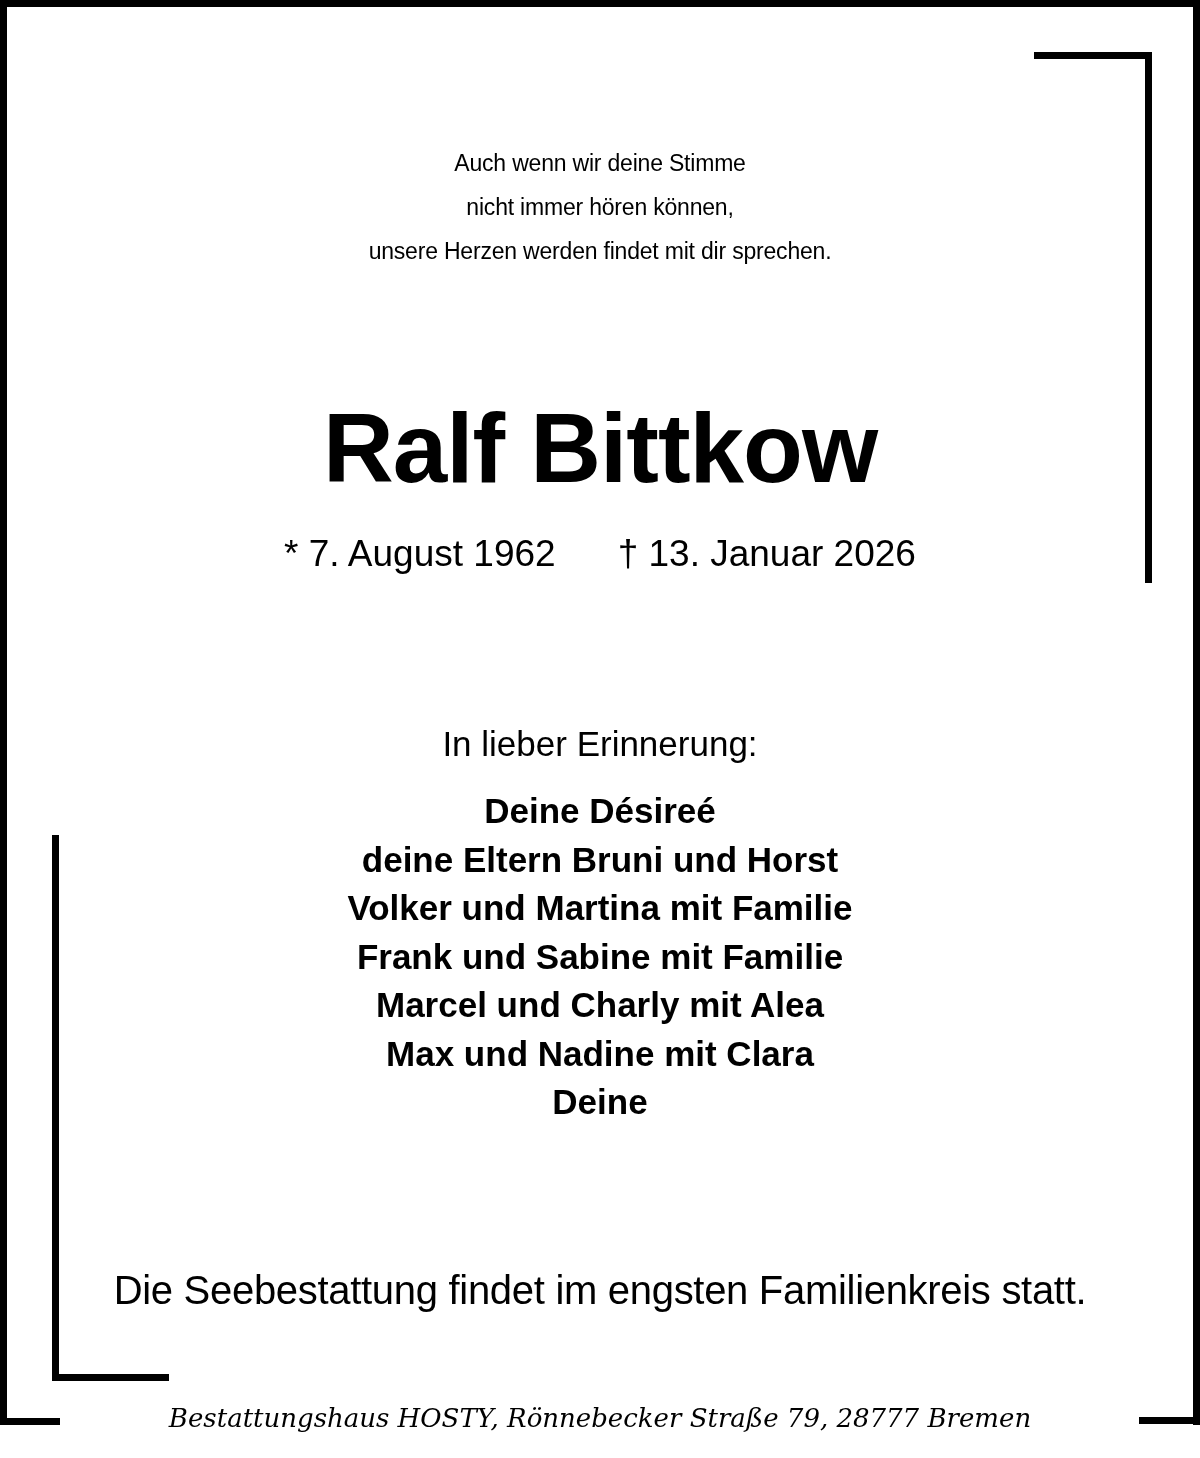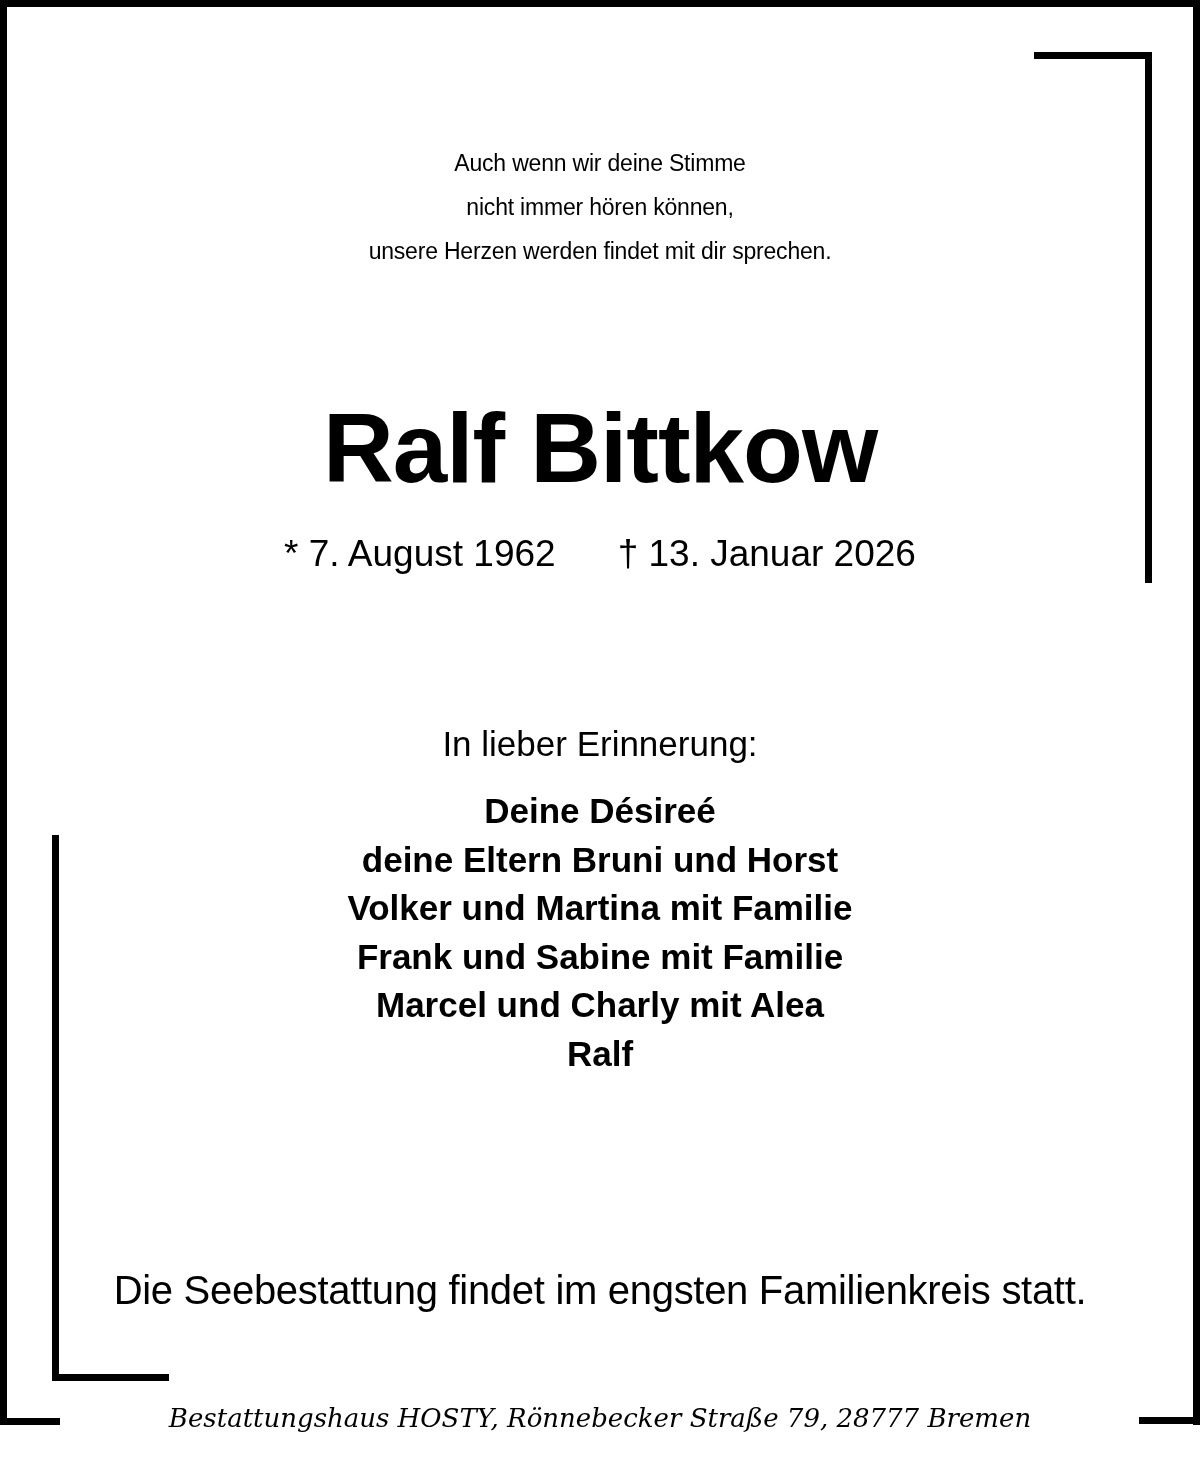--- a/index.html
+++ b/index.html
@@ -47,18 +47,19 @@
 </div>
 
 <div class="center-block mem-intro sans">In lieber Erinnerung:</div>
 
 <div class="center-block mourners sans">
   <div>Deine Désireé</div>
   <div>deine Eltern Bruni und Horst</div>
   <div>Volker und Martina mit Familie</div>
   <div>Frank und Sabine mit Familie</div>
   <div>Marcel und Charly mit Alea</div>
-  <div>Ralf</div>
+  <div>Max und Nadine mit Clara</div>
+  <div>Deine</div>
 </div>
 
 <div class="center-block notice sans">Die Seebestattung findet im engsten Familienkreis statt.</div>
 
 <div class="center-block footer serif">Bestattungshaus HOSTY, Rönnebecker Straße 79, 28777 Bremen</div>
 
 </body></html>

